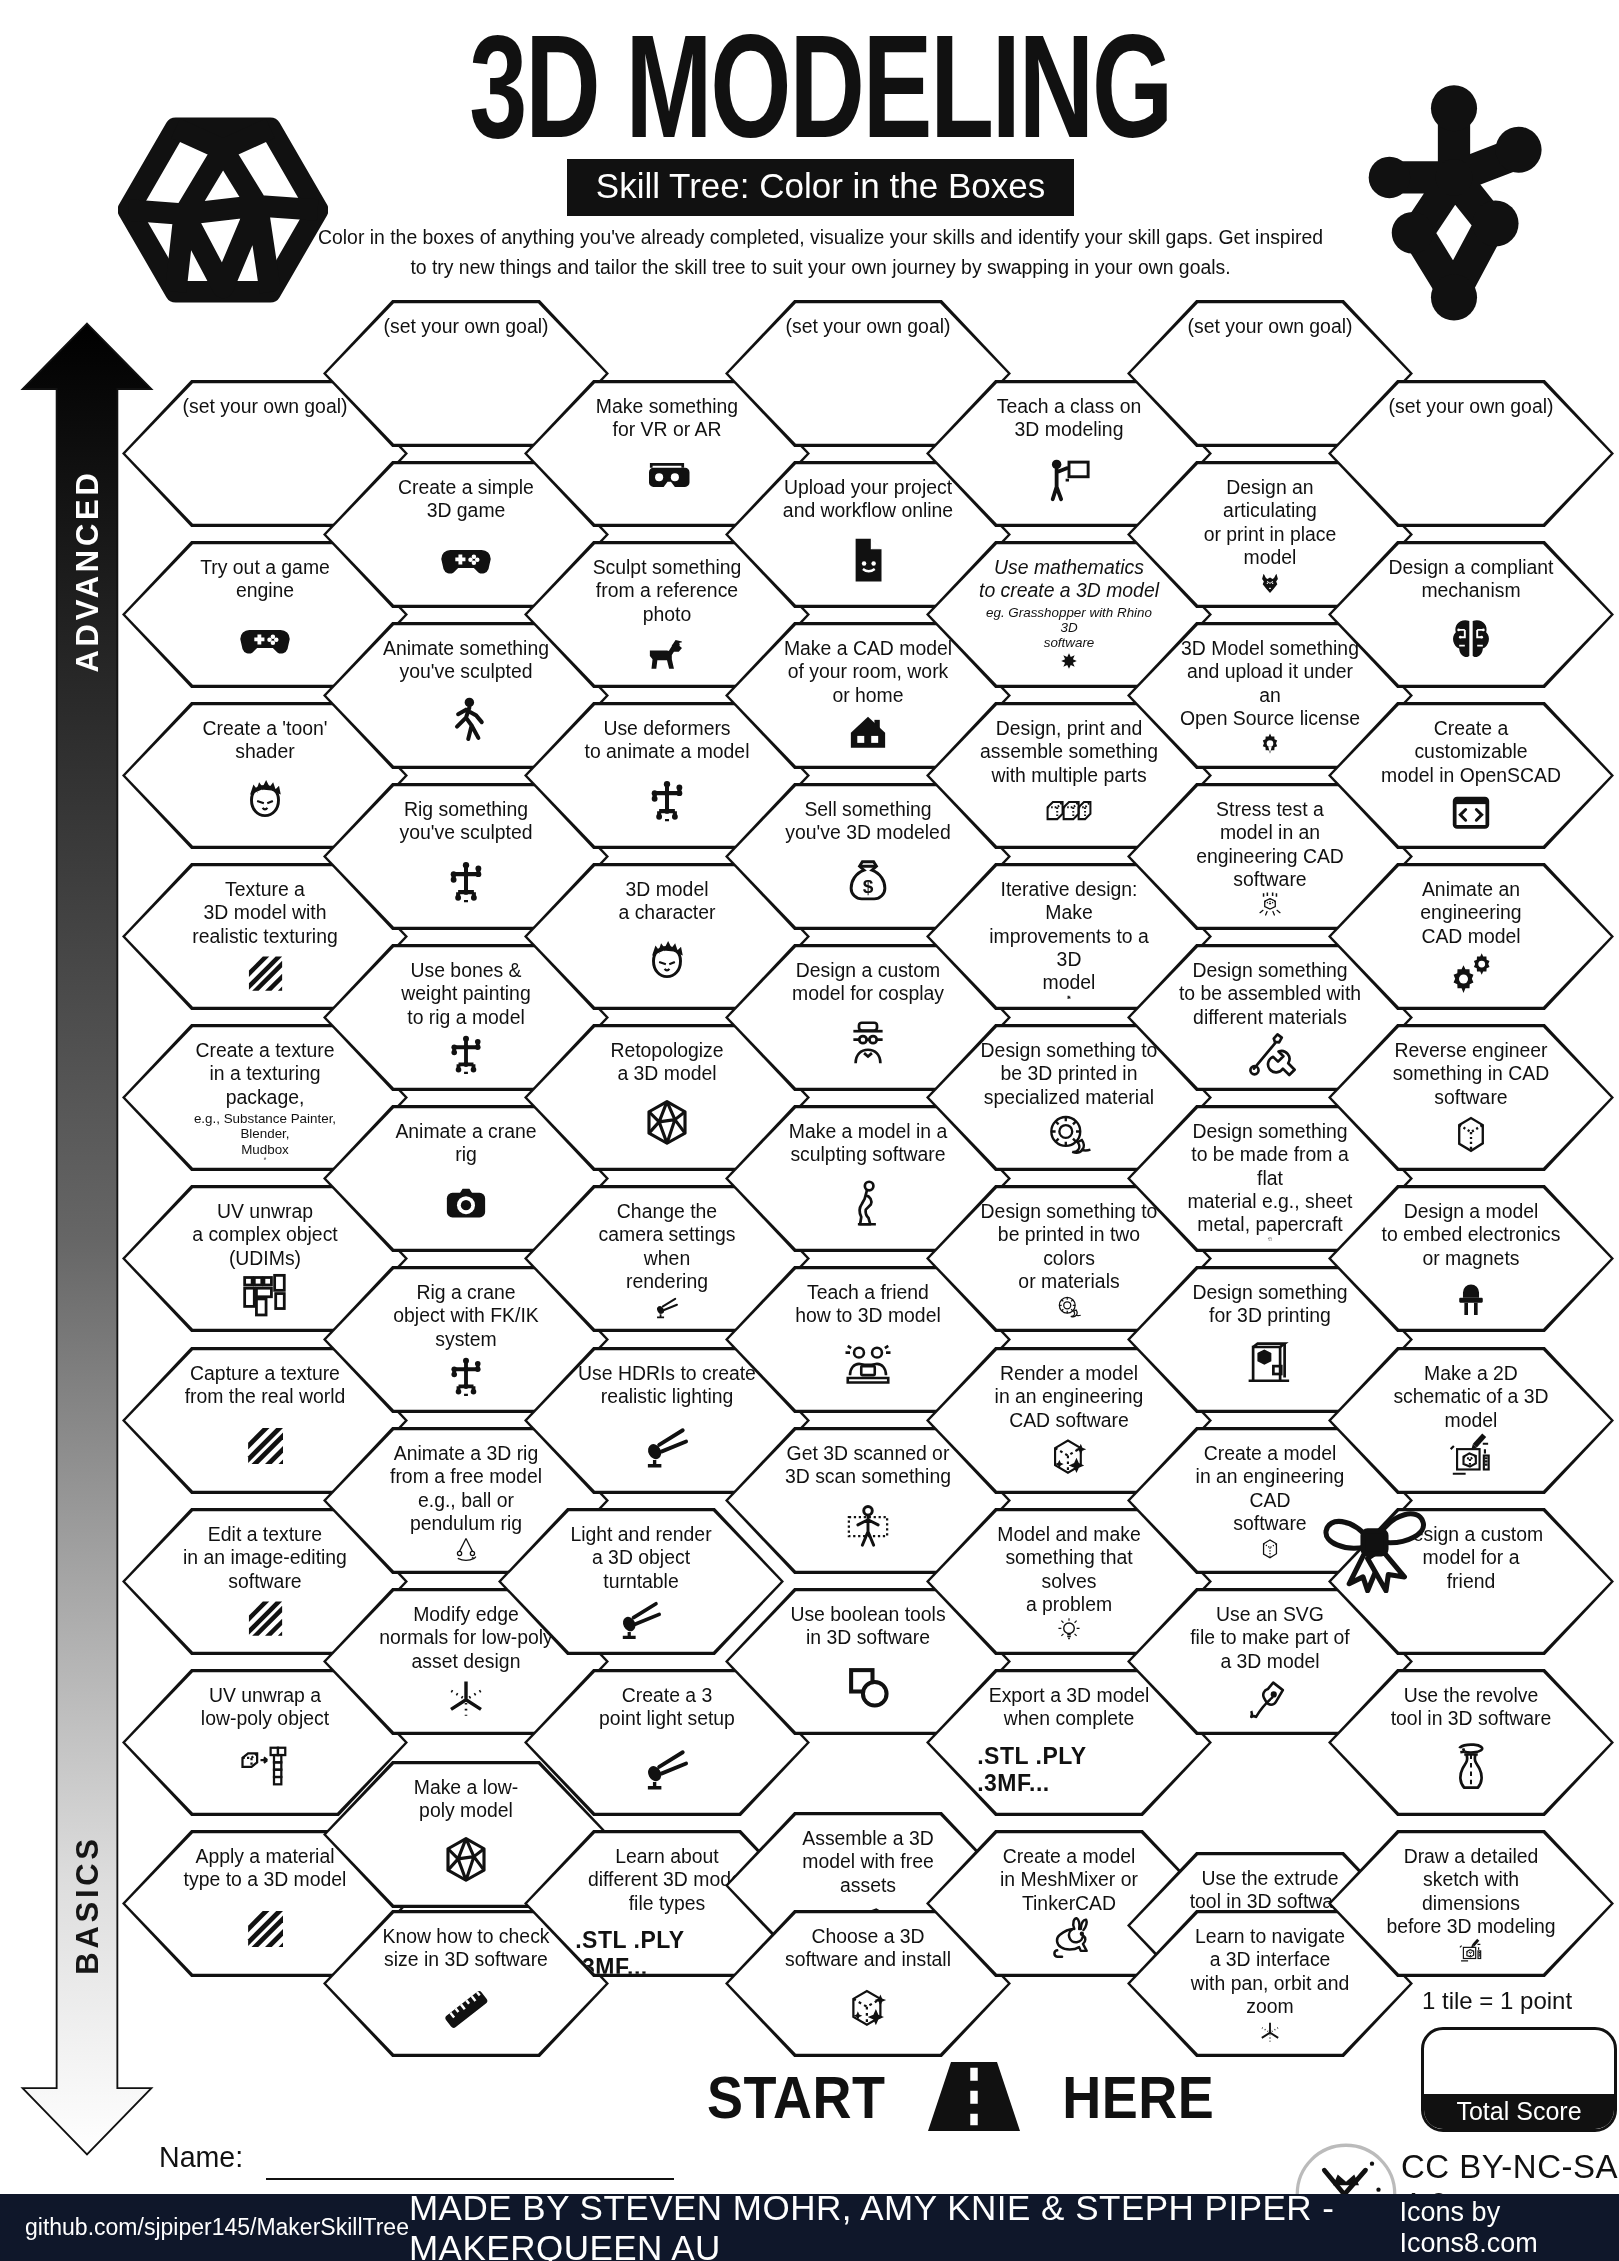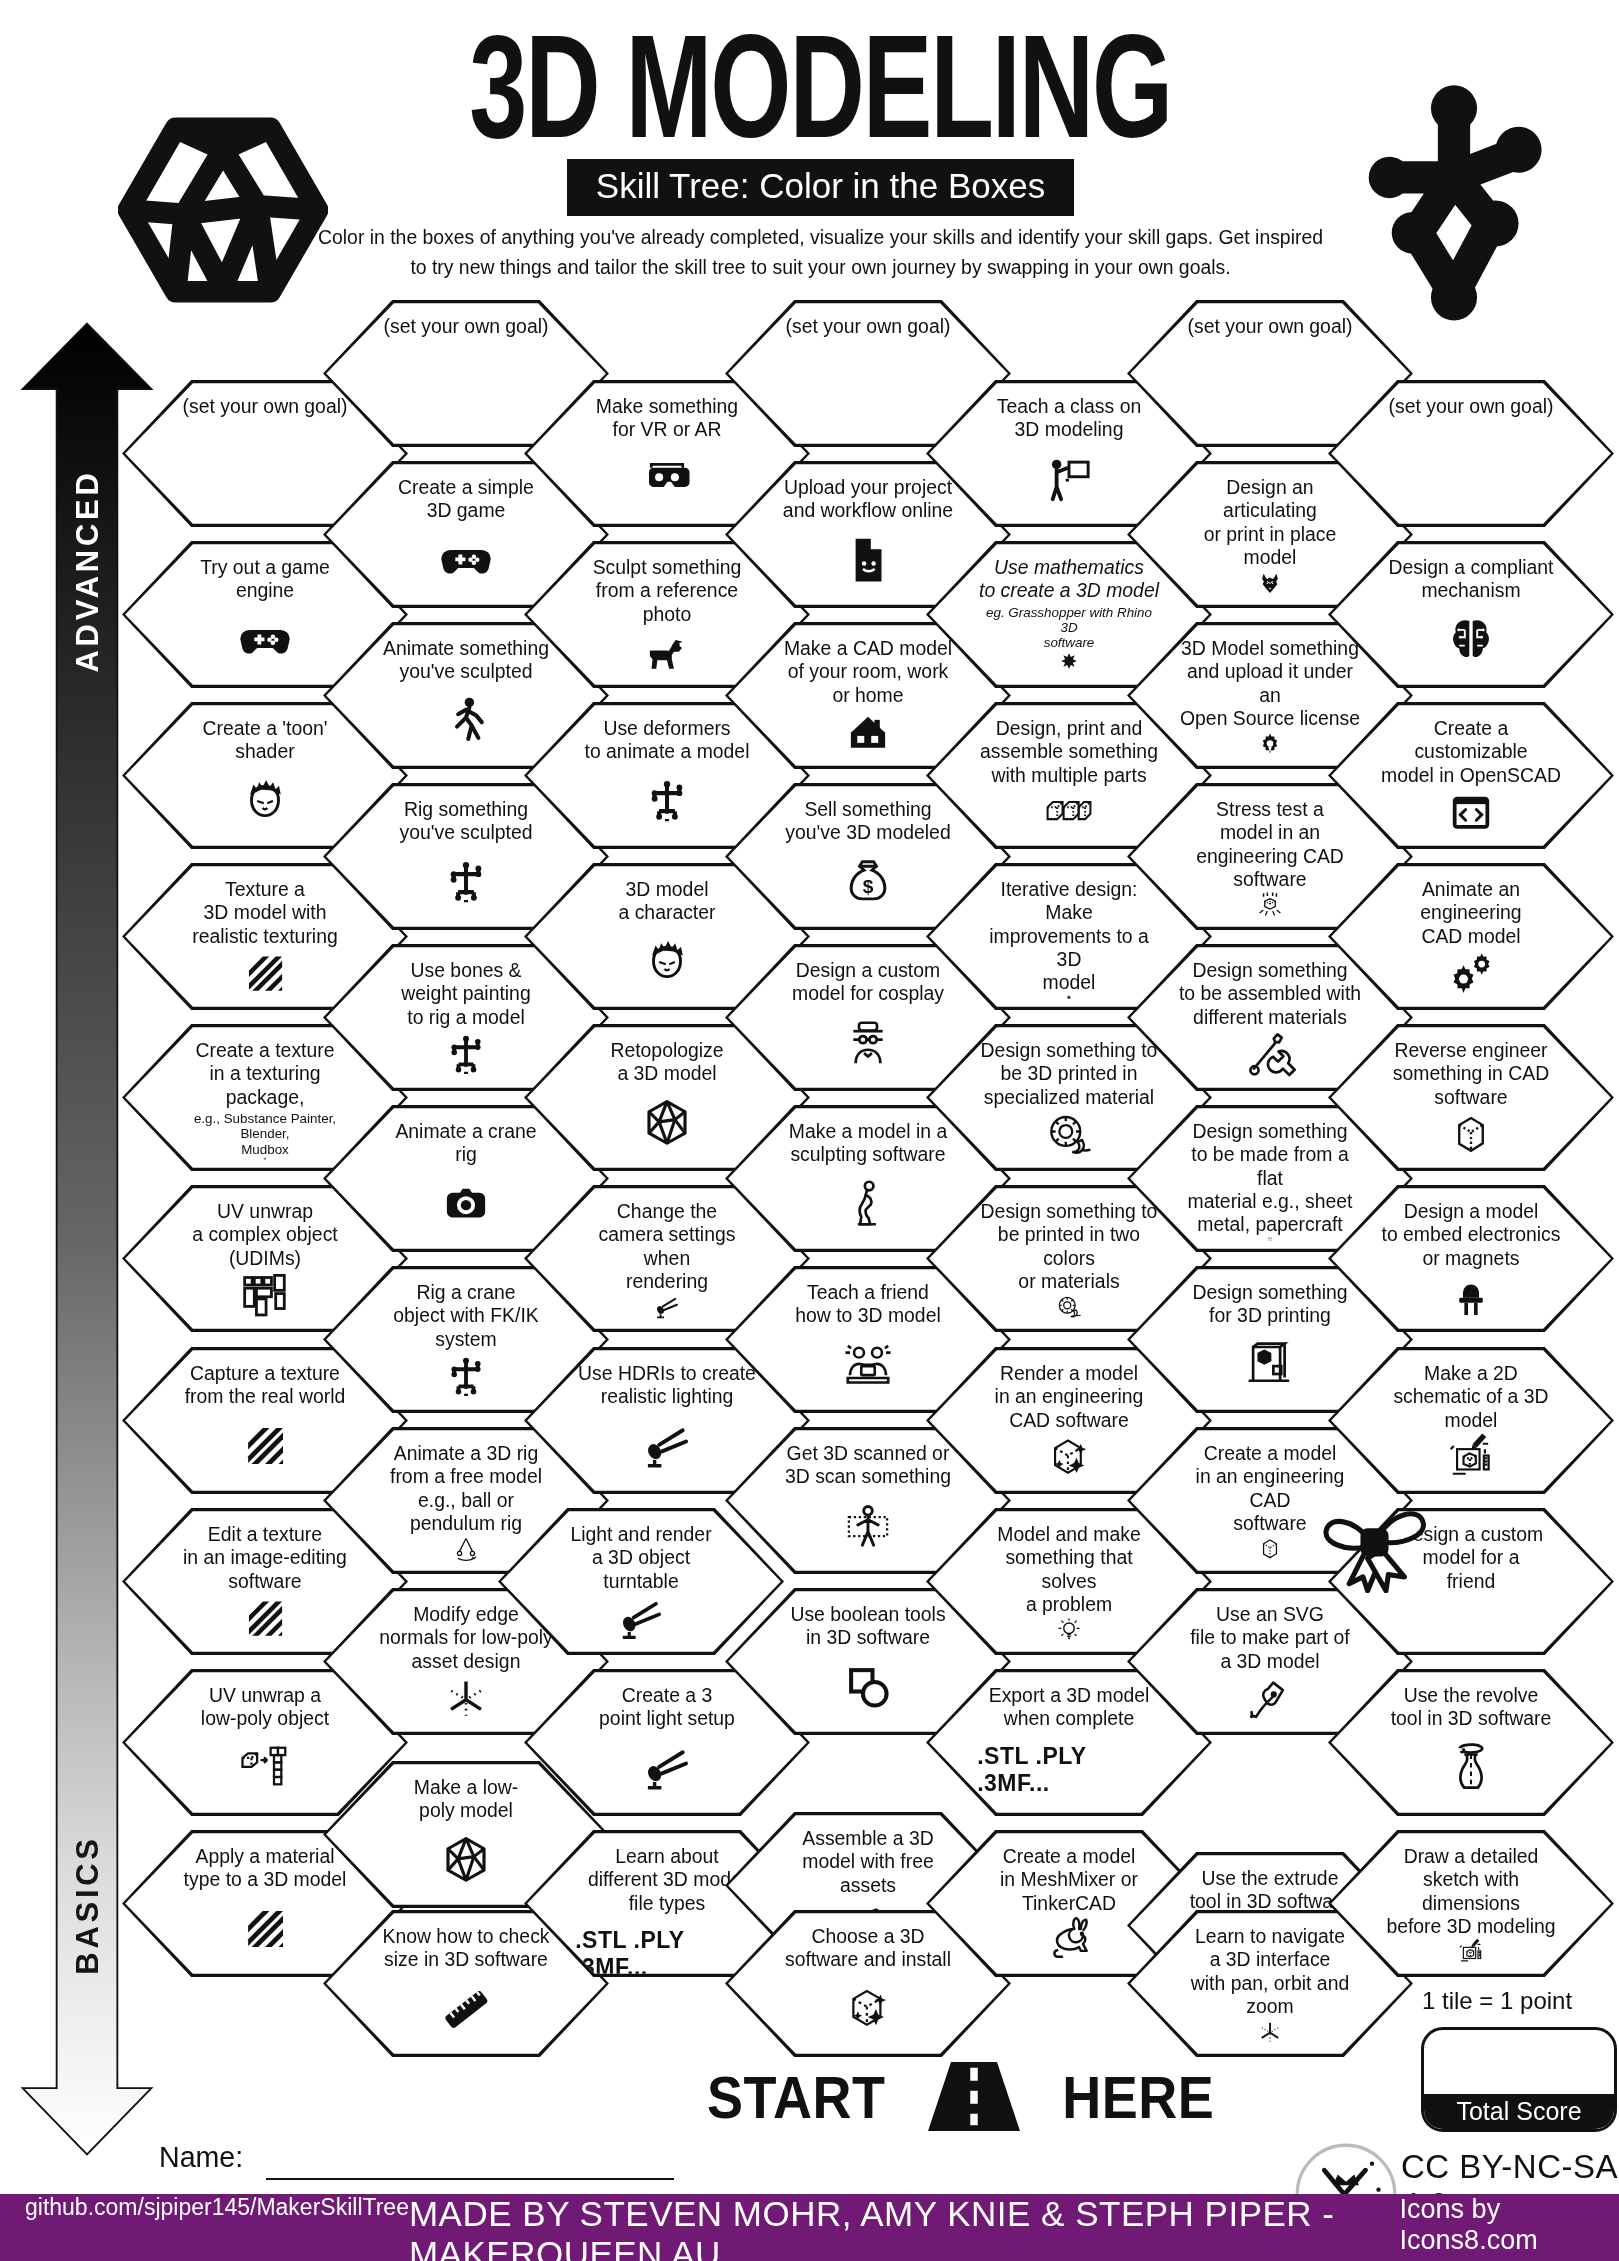--- a/index.html
+++ b/index.html
@@ -21,22 +21,22 @@
          font-size:141px;line-height:.92;letter-spacing:-2.8px}
   #title span{display:inline-block;transform:scale(.74,1.04);transform-origin:center top}
   #subtitle-wrap{position:absolute;left:0;top:159px;width:1641px;text-align:center}
   #subtitle{display:inline-block;background:#111;color:#fff;font-size:35px;padding:7.4px 28.6px 9.2px}
   #desc{position:absolute;left:0;top:222px;width:1641px;text-align:center;font-size:19.4px;line-height:1.55;white-space:pre-line}
   
   .vlabel{position:absolute;white-space:nowrap;font-weight:bold;font-size:31px;letter-spacing:3.7px;
           transform:translate(-50%,-50%) rotate(-90deg)}
   
   .startword{font-size:54px;font-weight:bold;letter-spacing:0.5px;transform:scaleY(1.08)}
-  #footer{position:absolute;left:0;bottom:0;width:100%;height:67px;background:#701a75;color:#fff;
-          display:flex;justify-content:space-between;padding:0 25px;box-sizing:border-box}
+  #footer{position:absolute;left:0;bottom:0;width:100%;height:67px;background:#0f172a;color:#fff;
+          display:flex;align-items:center;justify-content:space-between;padding:0 25px;box-sizing:border-box}
   #footer .fmid{font-size:35px;letter-spacing:0.5px}
   #footer .fleft{font-size:23px}
   #footer .fright{font-size:27px}
 </style>
 </head>
 <body>
 
 <div id="page">
 
   <div id="title"><span>3D MODELING</span></div>

